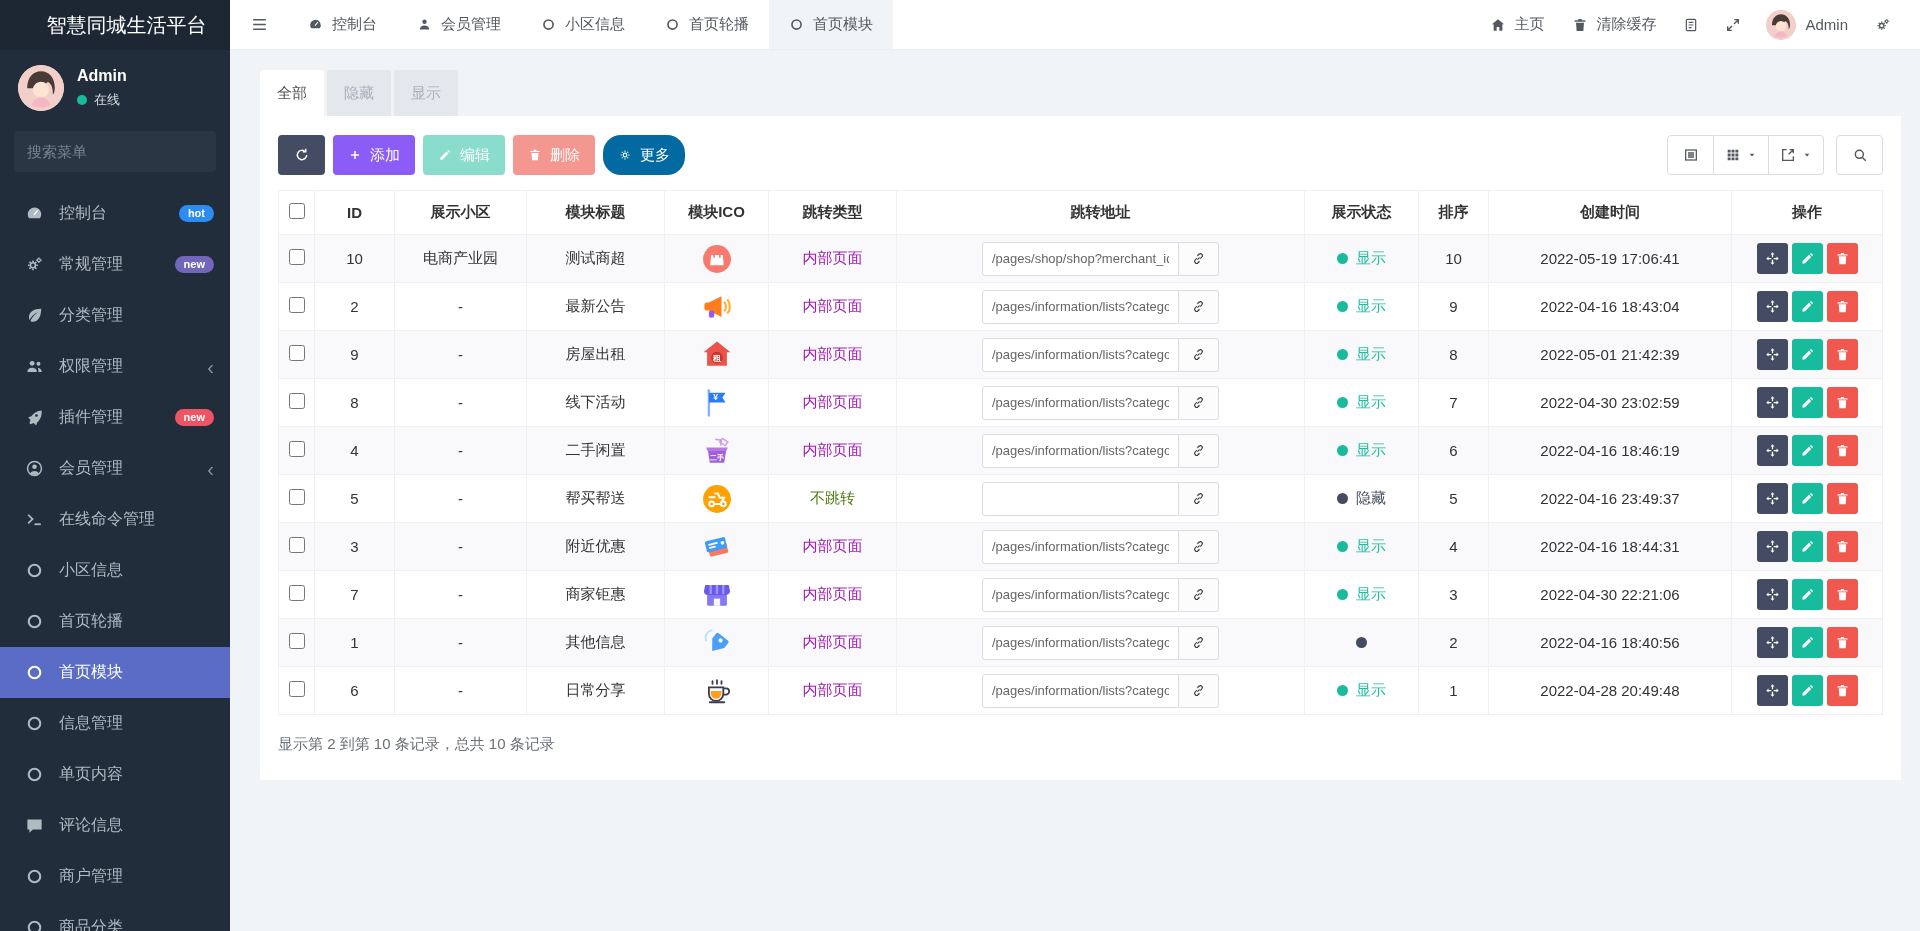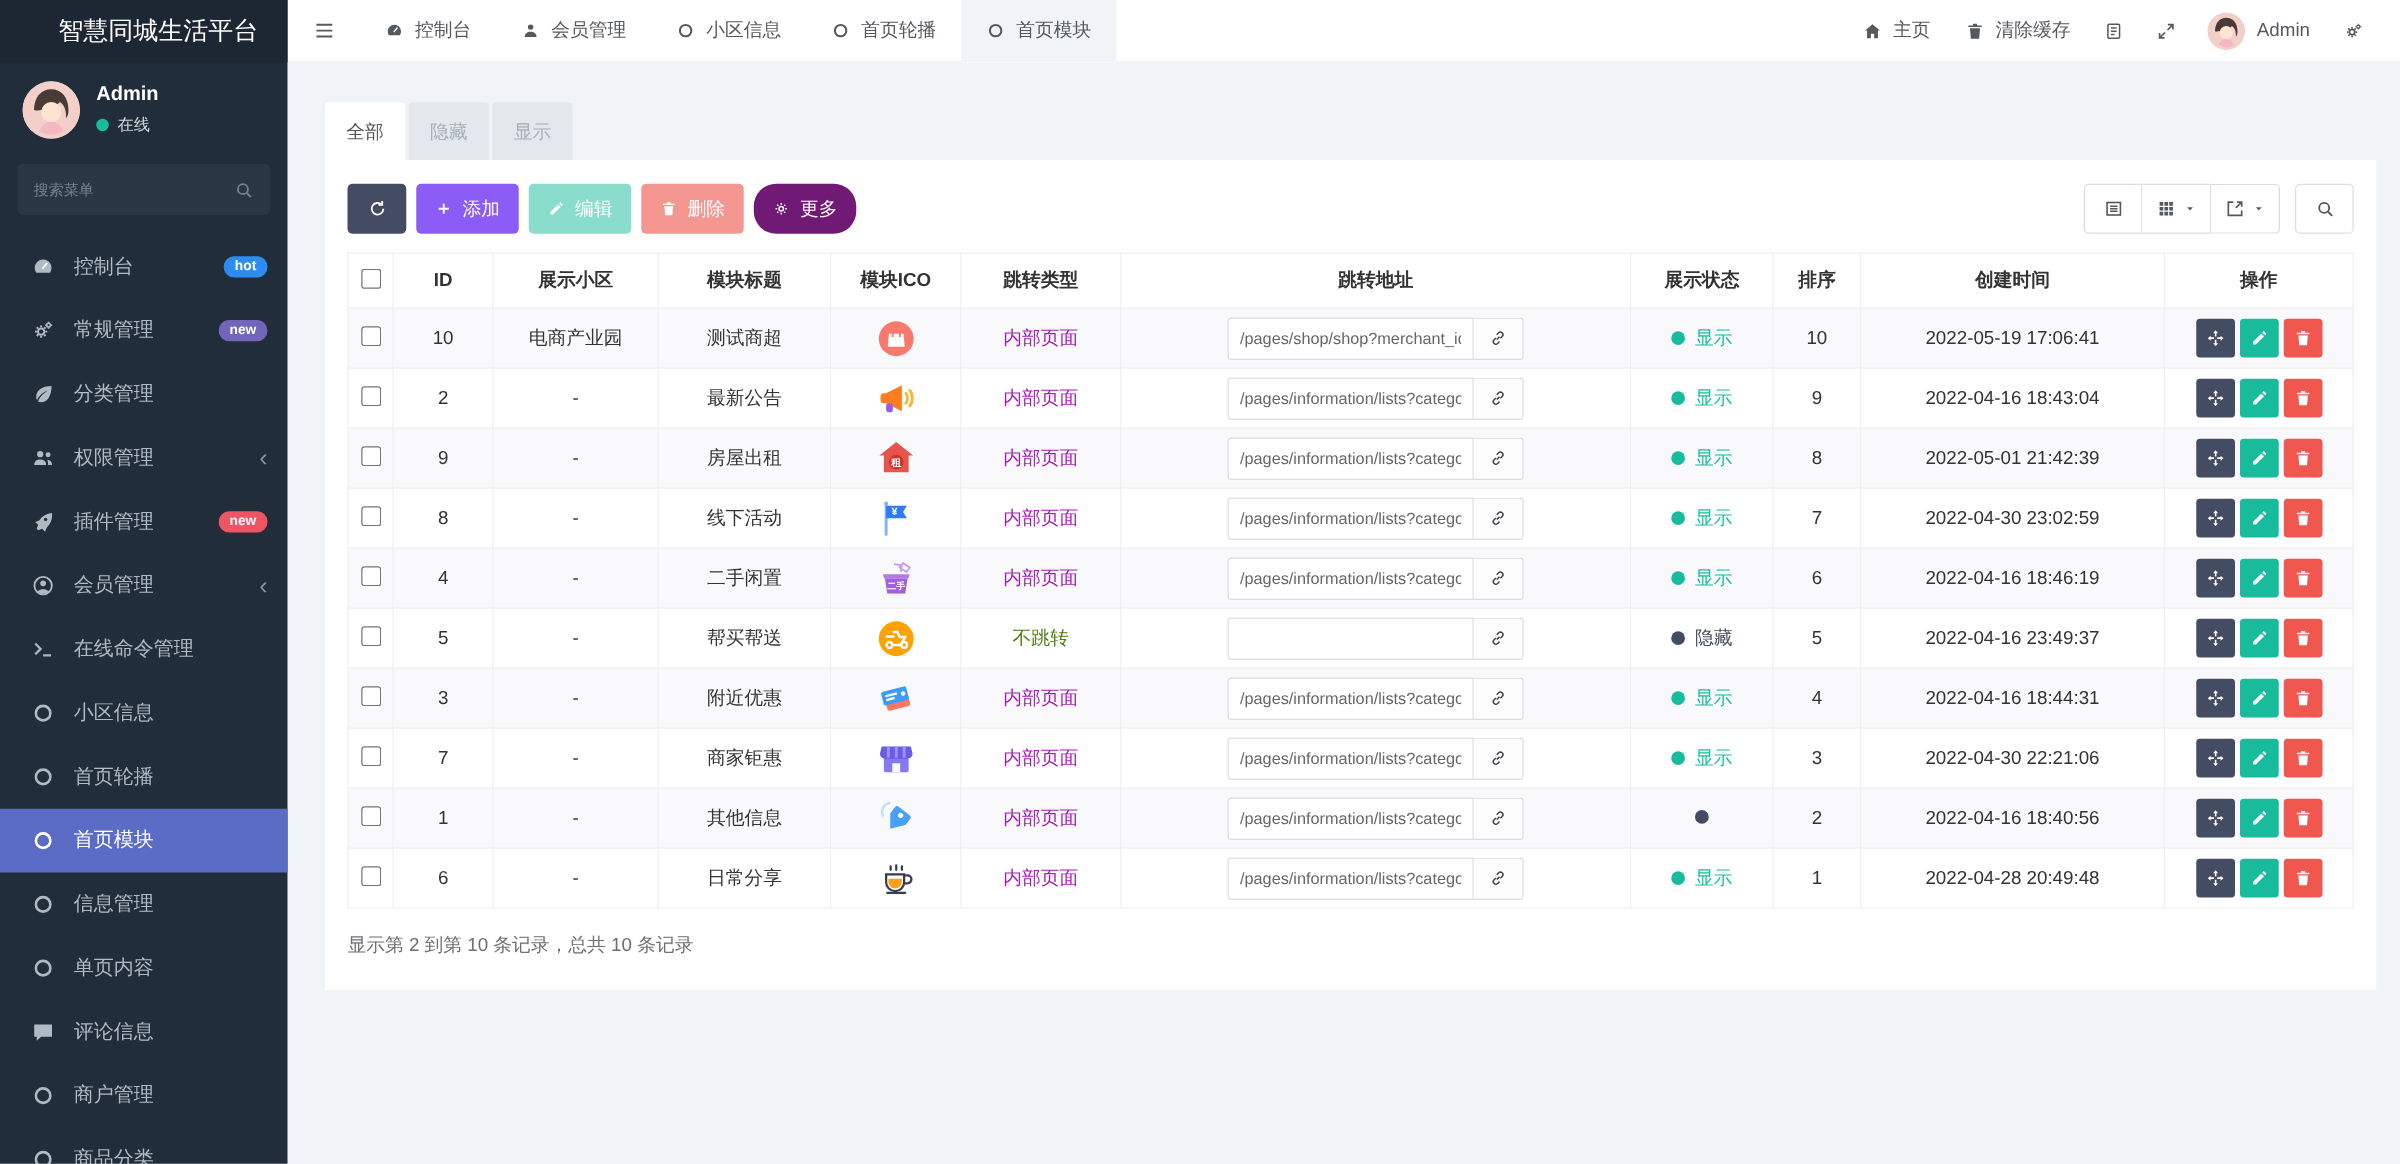--- a/index.html
+++ b/index.html
@@ -9,21 +9,21 @@
 
   
   .sidebar { position:fixed; left:0; top:0; width:230px; height:931px; background:#222d3b; color:#b0bac3; z-index:5; }
   .logo { height:50px; line-height:50px; text-align:center; color:#fff; font-size:20px; background:#1d2733; white-space:nowrap;padding-left:23px; }
   .user-panel { display:flex; align-items:center; gap:13px; padding:15px 18px 12px; }
   .user-avatar { width:46px; height:46px; border-radius:50%; overflow:hidden; flex:none; background:#f6d9d4; }
   .user-name { color:#fff; font-weight:bold; font-size:16px; }
   .user-status { display:flex; align-items:center; gap:7px; font-size:13px; color:#d4dbe0; margin-top:6px; }
   .status-dot-online { width:10px; height:10px; border-radius:50%; background:#18bc9c; }
   .side-search { margin:8px 14px 16px; background:#2b3645; border-radius:4px; display:flex; align-items:center; height:41px; padding:0 13px; }
-  .side-search input { flex:1; background:transparent; border:none; outline:none; color:#c3ccd3; font-size:12px; font-family:inherit; }
+  .side-search input { flex:1; background:transparent; border:none; outline:none; color:#c3ccd3; font-size:15px; font-family:inherit; }
   .side-search input::placeholder { color:#75828e; }
   .side-search .sicon { width:16px; height:16px; color:#75828e; }
   .menu-item { display:flex; align-items:center; height:51px; padding:0 16px 0 25px; font-size:16px; cursor:pointer; }
   .menu-item.active { background:#5a6cc5; color:#fff; }
   .menu-icon { width:19px; height:19px; margin-right:15px; flex:none; }
   .menu-icon svg { width:100%; height:100%; }
   .badge { margin-left:auto; font-size:11px; font-weight:bold; color:#fff; padding:3px 9px; border-radius:10px; line-height:1; }
   .chev { margin-left:auto; color:#8a949e; font-size:20px; line-height:1; }
 
   
@@ -36,34 +36,34 @@
   .top-tab .ticon { width:15px; height:15px; color:#54585f; }
   .top-tab .ticon svg { width:100%; height:100%; }
   .top-right { margin-left:auto; display:flex; align-items:center; padding-right:16px; color:#54585f; }
   .top-link { display:flex; align-items:center; gap:8px; padding:0 14px; font-size:15px; cursor:pointer; height:100%; }
   .top-link svg, .top-iconbtn svg { width:16px; height:16px; }
   .top-iconbtn { padding:0 13px; cursor:pointer; display:flex; align-items:center; height:100%; }
   .top-avatar { width:30px; height:30px; border-radius:50%; overflow:hidden; margin:0 9px 0 12px; background:#f6d9d4; cursor:pointer; }
   .admin-name { font-size:15px; margin-right:14px; cursor:pointer; }
 
   
-  .main { position:absolute; left:230px; top:50px; right:0; bottom:0; padding:20px 19px 0 30px;margin-top:12px; }
+  .main { position:absolute; left:230px; top:50px; right:0; bottom:0; padding:20px 19px 0 30px; }
   .filter-tabs { display:flex; gap:3px; }
   .ftab { width:64px; height:46px; display:flex; align-items:center; justify-content:center; font-size:15px; border-radius:3px 3px 0 0; cursor:pointer; background:#e2e8ec; color:#a7b0b9; }
   .ftab.active { background:#fff; color:#555; }
   .panel { background:#fff; padding:19px 18px 26px; }
   .toolbar { display:flex; align-items:center; }
   .btn { height:40px; border:none; border-radius:4px; color:#fff; font-size:15px; display:inline-flex; align-items:center; gap:8px; padding:0 15px; margin-right:8px; cursor:pointer; font-family:inherit; }
   .btn svg { width:14px; height:14px; }
   .btn-refresh { background:#444c64; width:47px; justify-content:center; padding:0; }
   .btn-refresh svg { width:16px; height:16px; }
   .btn-add { background:#8b5cf6; }
   .btn-edit { background:#18bc9c; opacity:.5; }
   .btn-del { background:#f0584f; opacity:.62; }
-  .btn-more { background:#701a75;border-radius:18px; }
+  .btn-more { background:#0369a1;border-radius:18px; }
   .toolbar-right { margin-left:auto; display:flex; align-items:center; }
   .tsearch { width:200px; height:40px; border:1px solid #d9dde2; border-radius:4px; padding:0 12px; font-size:15px; color:#555; font-family:inherit; outline:none; }
   .tsearch::placeholder { color:#a9b0b8; }
   .vgroup { display:flex; margin-left:12px; }
   .vbtn { height:40px; min-width:47px; background:#fff; border:1px solid #d9dde2; display:flex; align-items:center; justify-content:center; gap:6px; color:#54585f; cursor:pointer; padding:0 11px; }
   .vbtn + .vbtn { border-left:none; }
   .vbtn:first-child { border-radius:4px 0 0 4px; }
   .vbtn:last-child { border-radius:0 4px 4px 0; }
   .vbtn svg { width:16px; height:16px; }
   .vbtn .caret svg { width:10px; height:10px; }

